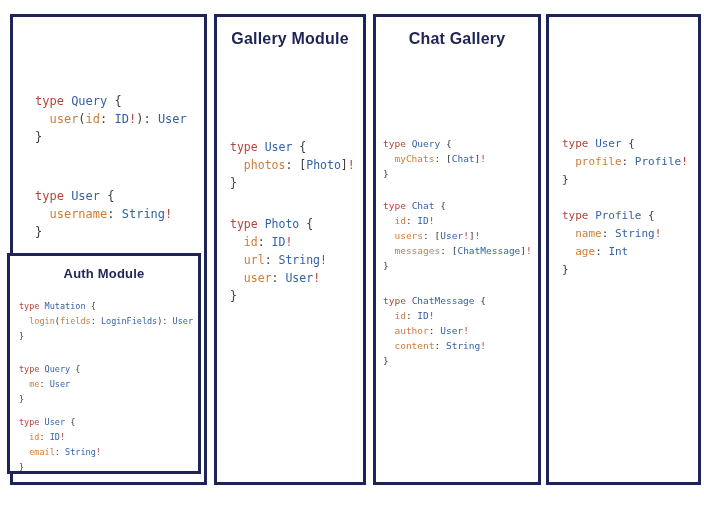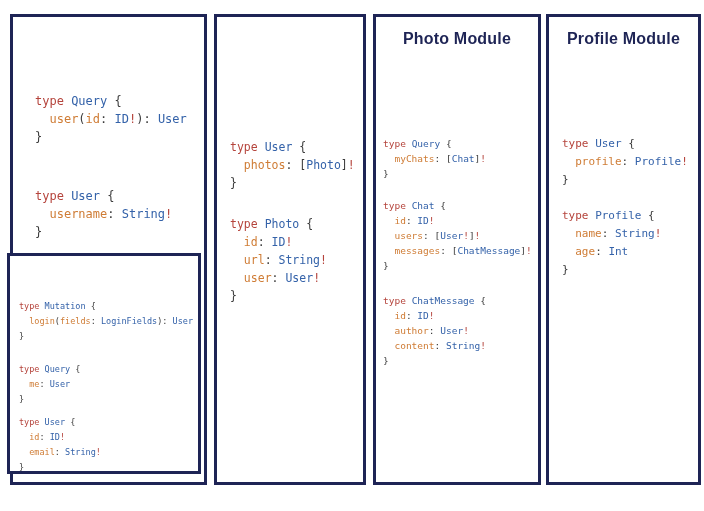--- a/index.html
+++ b/index.html
@@ -51,44 +51,45 @@
 <div id="canvas">
 
   <div class="panel" style="left:10px;top:14px;width:197px;height:471px;">
     <div class="code-area">
         <pre class="code-block" style="top: 75px; left: 22px; font-size: 12px; line-height: 18px;"><div><span style="color: rgb(181, 68, 60);">type</span><span style="color: rgb(59, 59, 59);"> </span><span style="color: rgb(52, 98, 169);">Query</span><span style="color: rgb(59, 59, 59);"> {</span></div><div><span style="color: rgb(59, 59, 59);">  </span><span style="color: rgb(207, 124, 53);">user</span><span style="color: rgb(59, 59, 59);">(</span><span style="color: rgb(207, 124, 53);">id</span><span style="color: rgb(59, 59, 59);">: </span><span style="color: rgb(52, 98, 169);">ID</span><span style="color: rgb(181, 68, 60);">!</span><span style="color: rgb(59, 59, 59);">): </span><span style="color: rgb(52, 98, 169);">User</span></div><div><span style="color: rgb(59, 59, 59);">}</span></div></pre>
         <pre class="code-block" style="top: 170px; left: 22px; font-size: 12px; line-height: 18px;"><div><span style="color: rgb(181, 68, 60);">type</span><span style="color: rgb(59, 59, 59);"> </span><span style="color: rgb(52, 98, 169);">User</span><span style="color: rgb(59, 59, 59);"> {</span></div><div><span style="color: rgb(59, 59, 59);">  </span><span style="color: rgb(207, 124, 53);">username</span><span style="color: rgb(59, 59, 59);">: </span><span style="color: rgb(52, 98, 169);">String</span><span style="color: rgb(181, 68, 60);">!</span></div><div><span style="color: rgb(59, 59, 59);">}</span></div></pre>
       </div>
   </div>
 
   <div class="panel" style="left:214px;top:14px;width:152px;height:471px;">
+    <div class="panel-title">Gallery Module</div>
     <div class="code-area">
         <pre class="code-block" style="top: 121px; left: 13px; font-size: 11.5px; line-height: 18px;"><div><span style="color: rgb(181, 68, 60);">type</span><span style="color: rgb(59, 59, 59);"> </span><span style="color: rgb(52, 98, 169);">User</span><span style="color: rgb(59, 59, 59);"> {</span></div><div><span style="color: rgb(59, 59, 59);">  </span><span style="color: rgb(207, 124, 53);">photos</span><span style="color: rgb(59, 59, 59);">: </span><span style="color: rgb(59, 59, 59);">[</span><span style="color: rgb(52, 98, 169);">Photo</span><span style="color: rgb(59, 59, 59);">]</span><span style="color: rgb(181, 68, 60);">!</span></div><div><span style="color: rgb(59, 59, 59);">}</span></div></pre>
         <pre class="code-block" style="top: 198px; left: 13px; font-size: 11.5px; line-height: 18px;"><div><span style="color: rgb(181, 68, 60);">type</span><span style="color: rgb(59, 59, 59);"> </span><span style="color: rgb(52, 98, 169);">Photo</span><span style="color: rgb(59, 59, 59);"> {</span></div><div><span style="color: rgb(59, 59, 59);">  </span><span style="color: rgb(207, 124, 53);">id</span><span style="color: rgb(59, 59, 59);">: </span><span style="color: rgb(52, 98, 169);">ID</span><span style="color: rgb(181, 68, 60);">!</span></div><div><span style="color: rgb(59, 59, 59);">  </span><span style="color: rgb(207, 124, 53);">url</span><span style="color: rgb(59, 59, 59);">: </span><span style="color: rgb(52, 98, 169);">String</span><span style="color: rgb(181, 68, 60);">!</span></div><div><span style="color: rgb(59, 59, 59);">  </span><span style="color: rgb(207, 124, 53);">user</span><span style="color: rgb(59, 59, 59);">: </span><span style="color: rgb(52, 98, 169);">User</span><span style="color: rgb(181, 68, 60);">!</span></div><div><span style="color: rgb(59, 59, 59);">}</span></div></pre>
       </div>
   </div>
 
   <div class="panel" style="left:373px;top:14px;width:168px;height:471px;">
-    <div class="panel-title">Photo Module</div>
+    <div class="panel-title">Chat Gallery</div>
     <div class="code-area">
         <pre class="code-block" style="top: 119px; left: 7px; font-size: 9.5px; line-height: 15px;"><div><span style="color: rgb(181, 68, 60);">type</span><span style="color: rgb(59, 59, 59);"> </span><span style="color: rgb(52, 98, 169);">Query</span><span style="color: rgb(59, 59, 59);"> {</span></div><div><span style="color: rgb(59, 59, 59);">  </span><span style="color: rgb(207, 124, 53);">myChats</span><span style="color: rgb(59, 59, 59);">: </span><span style="color: rgb(59, 59, 59);">[</span><span style="color: rgb(52, 98, 169);">Chat</span><span style="color: rgb(59, 59, 59);">]</span><span style="color: rgb(181, 68, 60);">!</span></div><div><span style="color: rgb(59, 59, 59);">}</span></div></pre>
         <pre class="code-block" style="top: 181px; left: 7px; font-size: 9.5px; line-height: 15px;"><div><span style="color: rgb(181, 68, 60);">type</span><span style="color: rgb(59, 59, 59);"> </span><span style="color: rgb(52, 98, 169);">Chat</span><span style="color: rgb(59, 59, 59);"> {</span></div><div><span style="color: rgb(59, 59, 59);">  </span><span style="color: rgb(207, 124, 53);">id</span><span style="color: rgb(59, 59, 59);">: </span><span style="color: rgb(52, 98, 169);">ID</span><span style="color: rgb(181, 68, 60);">!</span></div><div><span style="color: rgb(59, 59, 59);">  </span><span style="color: rgb(207, 124, 53);">users</span><span style="color: rgb(59, 59, 59);">: </span><span style="color: rgb(59, 59, 59);">[</span><span style="color: rgb(52, 98, 169);">User</span><span style="color: rgb(181, 68, 60);">!</span><span style="color: rgb(59, 59, 59);">]</span><span style="color: rgb(181, 68, 60);">!</span></div><div><span style="color: rgb(59, 59, 59);">  </span><span style="color: rgb(207, 124, 53);">messages</span><span style="color: rgb(59, 59, 59);">: </span><span style="color: rgb(59, 59, 59);">[</span><span style="color: rgb(52, 98, 169);">ChatMessage</span><span style="color: rgb(59, 59, 59);">]</span><span style="color: rgb(181, 68, 60);">!</span></div><div><span style="color: rgb(59, 59, 59);">}</span></div></pre>
         <pre class="code-block" style="top: 276px; left: 7px; font-size: 9.5px; line-height: 15px;"><div><span style="color: rgb(181, 68, 60);">type</span><span style="color: rgb(59, 59, 59);"> </span><span style="color: rgb(52, 98, 169);">ChatMessage</span><span style="color: rgb(59, 59, 59);"> {</span></div><div><span style="color: rgb(59, 59, 59);">  </span><span style="color: rgb(207, 124, 53);">id</span><span style="color: rgb(59, 59, 59);">: </span><span style="color: rgb(52, 98, 169);">ID</span><span style="color: rgb(181, 68, 60);">!</span></div><div><span style="color: rgb(59, 59, 59);">  </span><span style="color: rgb(207, 124, 53);">author</span><span style="color: rgb(59, 59, 59);">: </span><span style="color: rgb(52, 98, 169);">User</span><span style="color: rgb(181, 68, 60);">!</span></div><div><span style="color: rgb(59, 59, 59);">  </span><span style="color: rgb(207, 124, 53);">content</span><span style="color: rgb(59, 59, 59);">: </span><span style="color: rgb(52, 98, 169);">String</span><span style="color: rgb(181, 68, 60);">!</span></div><div><span style="color: rgb(59, 59, 59);">}</span></div></pre>
       </div>
   </div>
 
   <div class="panel" style="left:546px;top:14px;width:155px;height:471px;">
-    <div class="panel-title">Profile Module</div>
     <div class="code-area">
         <pre class="code-block" style="top: 118px; left: 13px; font-size: 11px; line-height: 18px;"><div><span style="color: rgb(181, 68, 60);">type</span><span style="color: rgb(59, 59, 59);"> </span><span style="color: rgb(52, 98, 169);">User</span><span style="color: rgb(59, 59, 59);"> {</span></div><div><span style="color: rgb(59, 59, 59);">  </span><span style="color: rgb(207, 124, 53);">profile</span><span style="color: rgb(59, 59, 59);">: </span><span style="color: rgb(52, 98, 169);">Profile</span><span style="color: rgb(181, 68, 60);">!</span></div><div><span style="color: rgb(59, 59, 59);">}</span></div></pre>
         <pre class="code-block" style="top: 190px; left: 13px; font-size: 11px; line-height: 18px;"><div><span style="color: rgb(181, 68, 60);">type</span><span style="color: rgb(59, 59, 59);"> </span><span style="color: rgb(52, 98, 169);">Profile</span><span style="color: rgb(59, 59, 59);"> {</span></div><div><span style="color: rgb(59, 59, 59);">  </span><span style="color: rgb(207, 124, 53);">name</span><span style="color: rgb(59, 59, 59);">: </span><span style="color: rgb(52, 98, 169);">String</span><span style="color: rgb(181, 68, 60);">!</span></div><div><span style="color: rgb(59, 59, 59);">  </span><span style="color: rgb(207, 124, 53);">age</span><span style="color: rgb(59, 59, 59);">: </span><span style="color: rgb(52, 98, 169);">Int</span></div><div><span style="color: rgb(59, 59, 59);">}</span></div></pre>
       </div>
   </div>
 
   <div class="panel auth" style="left:7px;top:253px;width:194px;height:221px;">
+    <div class="panel-title">Auth Module</div>
     <div class="code-area">
         <pre class="code-block" style="top: 43px; left: 9px; font-size: 8.5px; line-height: 15px;"><div><span style="color: rgb(181, 68, 60);">type</span><span style="color: rgb(59, 59, 59);"> </span><span style="color: rgb(52, 98, 169);">Mutation</span><span style="color: rgb(59, 59, 59);"> {</span></div><div><span style="color: rgb(59, 59, 59);">  </span><span style="color: rgb(207, 124, 53);">login</span><span style="color: rgb(59, 59, 59);">(</span><span style="color: rgb(207, 124, 53);">fields</span><span style="color: rgb(59, 59, 59);">: </span><span style="color: rgb(52, 98, 169);">LoginFields</span><span style="color: rgb(59, 59, 59);">): </span><span style="color: rgb(52, 98, 169);">User</span></div><div><span style="color: rgb(59, 59, 59);">}</span></div></pre>
         <pre class="code-block" style="top: 106px; left: 9px; font-size: 8.5px; line-height: 15px;"><div><span style="color: rgb(181, 68, 60);">type</span><span style="color: rgb(59, 59, 59);"> </span><span style="color: rgb(52, 98, 169);">Query</span><span style="color: rgb(59, 59, 59);"> {</span></div><div><span style="color: rgb(59, 59, 59);">  </span><span style="color: rgb(207, 124, 53);">me</span><span style="color: rgb(59, 59, 59);">: </span><span style="color: rgb(52, 98, 169);">User</span></div><div><span style="color: rgb(59, 59, 59);">}</span></div></pre>
         <pre class="code-block" style="top: 159px; left: 9px; font-size: 8.5px; line-height: 15px;"><div><span style="color: rgb(181, 68, 60);">type</span><span style="color: rgb(59, 59, 59);"> </span><span style="color: rgb(52, 98, 169);">User</span><span style="color: rgb(59, 59, 59);"> {</span></div><div><span style="color: rgb(59, 59, 59);">  </span><span style="color: rgb(207, 124, 53);">id</span><span style="color: rgb(59, 59, 59);">: </span><span style="color: rgb(52, 98, 169);">ID</span><span style="color: rgb(181, 68, 60);">!</span></div><div><span style="color: rgb(59, 59, 59);">  </span><span style="color: rgb(207, 124, 53);">email</span><span style="color: rgb(59, 59, 59);">: </span><span style="color: rgb(52, 98, 169);">String</span><span style="color: rgb(181, 68, 60);">!</span></div><div><span style="color: rgb(59, 59, 59);">}</span></div></pre>
       </div>
   </div>
 
 </div>
 
 </body></html>

